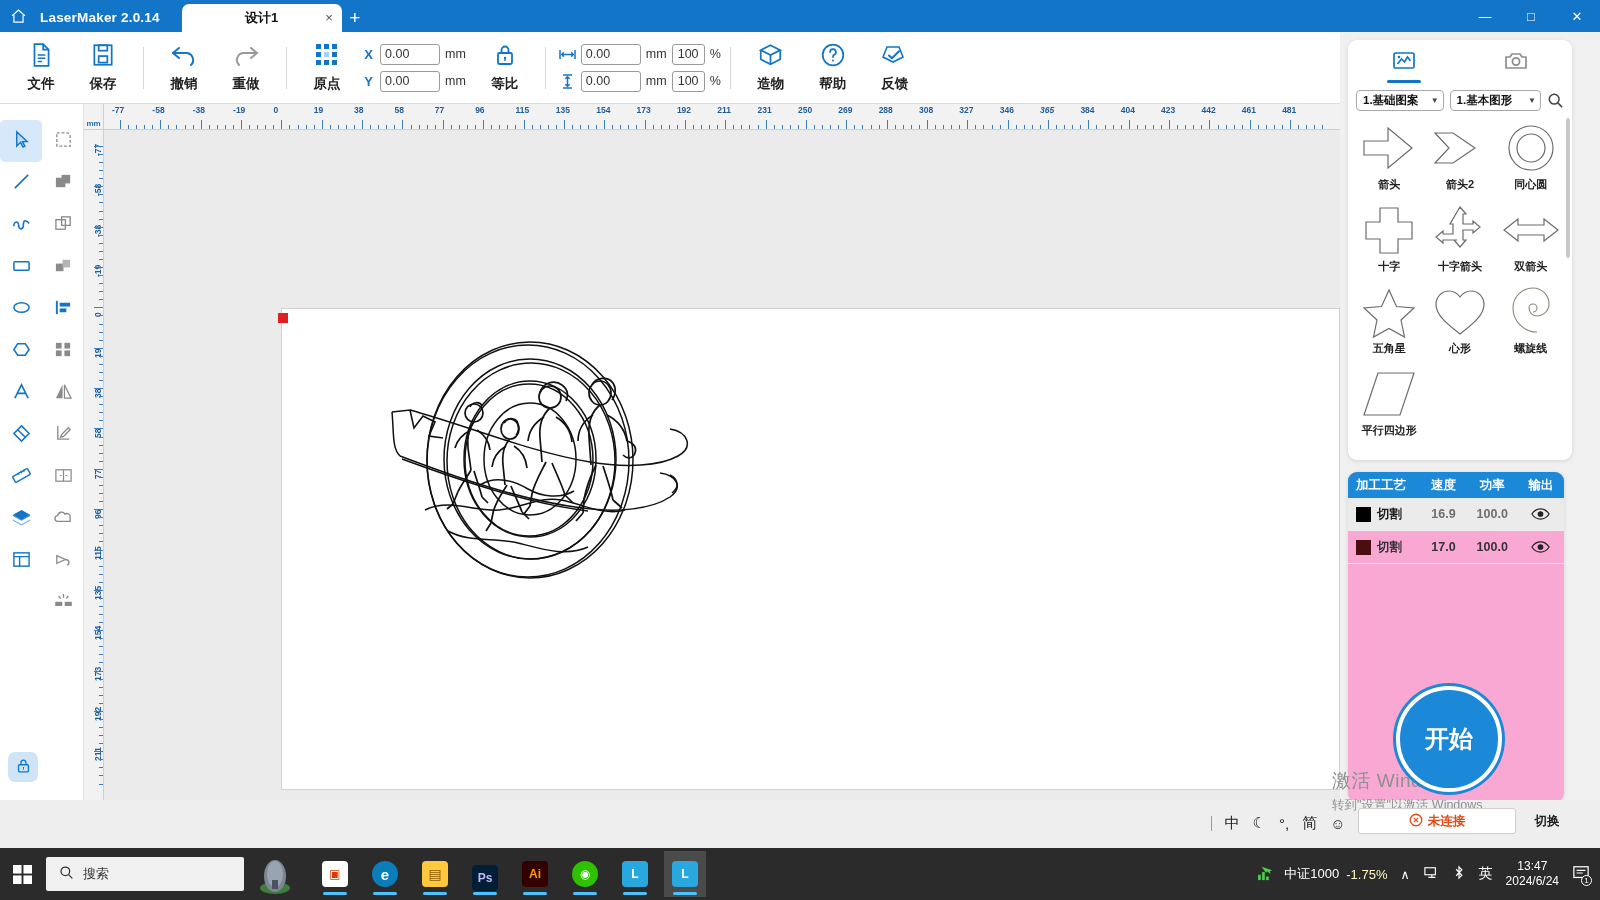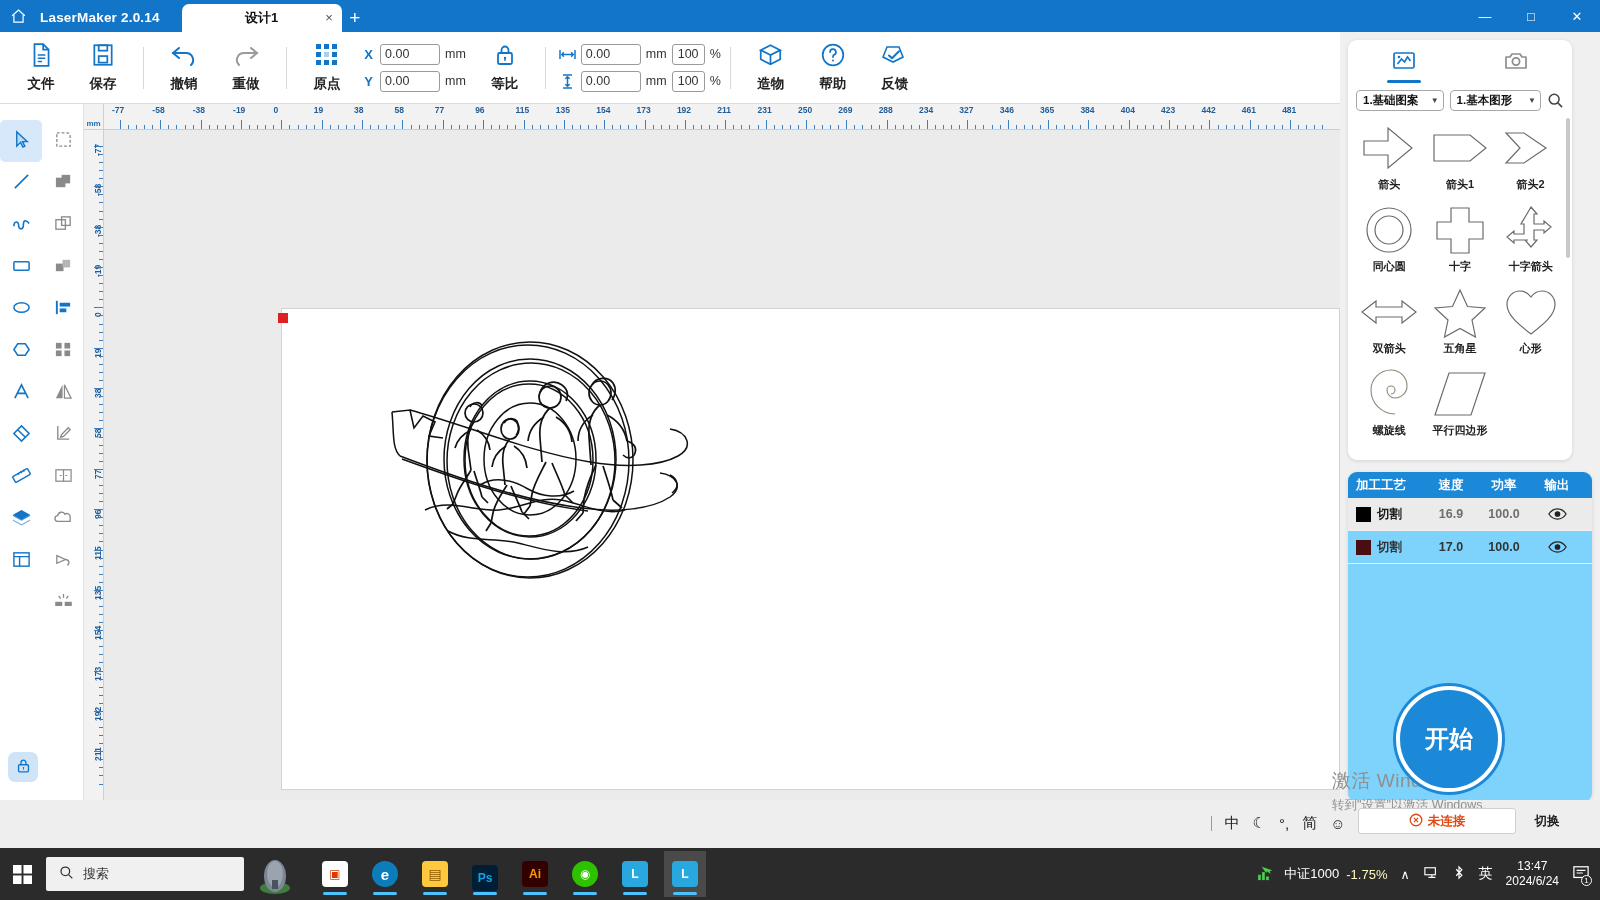--- a/index.html
+++ b/index.html
@@ -166,22 +166,22 @@
     display: flex; flex-direction: column; align-items: center; justify-content: flex-start;
     height: 78px; cursor: pointer; border-radius: 5px;
   }
   .shape-cell .nm { font-size: 11px; color: #222; font-weight: bold; margin-top: 1px; }
   .rp-scroll {
     position: absolute; right: 2px; top: 78px; width: 4px; height: 140px;
     background: #c9c9c9; border-radius: 2px;
   }
 
   .proc-card {
-    position: absolute; left: 8px; top: 440px; width: 244px; height: 330px;
-    background: #7dd3fc; border-radius: 9px; box-shadow: 0 1px 4px rgba(0,0,0,.12);
+    position: absolute; left: 8px; top: 440px; width: 216px; height: 330px;
+    background: #f9a8d4; border-radius: 9px; box-shadow: 0 1px 4px rgba(0,0,0,.12);
     overflow: hidden;
   }
   .proc-head {
     display: flex; background: #1b88d8; height: 26px; align-items: center;
     color: #fff; font-size: 12.5px; font-weight: bold;
   }
   .proc-head > div { text-align: center; }
   .proc-row {
     display: flex; height: 33px; align-items: center; font-size: 12.5px;
     color: #333; border-bottom: 1px solid #f0f0f0;
@@ -768,39 +768,39 @@
       <div class="tick" style="left: 750.37px; width: 1px; height: 5px; top: 21px;"></div>
       <div class="tick" style="left: 758.44px; width: 1px; height: 5px; top: 21px;"></div>
       <div class="tick" style="left: 766.51px; width: 1px; height: 5px; top: 21px;"></div>
       <div class="tick" style="left: 774.58px; width: 1px; height: 5px; top: 21px;"></div>
       <div class="rlabel" style="left: 774.65px; top: 1px;">288</div>
       <div class="tick" style="left: 782.65px; width: 1px; height: 10px; top: 16px;"></div>
       <div class="tick" style="left: 790.72px; width: 1px; height: 5px; top: 21px;"></div>
       <div class="tick" style="left: 798.79px; width: 1px; height: 5px; top: 21px;"></div>
       <div class="tick" style="left: 806.86px; width: 1px; height: 5px; top: 21px;"></div>
       <div class="tick" style="left: 814.93px; width: 1px; height: 5px; top: 21px;"></div>
-      <div class="rlabel" style="left: 815px; top: 1px;">234</div>
+      <div class="rlabel" style="left: 815px; top: 1px;">308</div>
       <div class="tick" style="left: 823px; width: 1px; height: 10px; top: 16px;"></div>
       <div class="tick" style="left: 831.07px; width: 1px; height: 5px; top: 21px;"></div>
       <div class="tick" style="left: 839.14px; width: 1px; height: 5px; top: 21px;"></div>
       <div class="tick" style="left: 847.21px; width: 1px; height: 5px; top: 21px;"></div>
       <div class="tick" style="left: 855.28px; width: 1px; height: 5px; top: 21px;"></div>
       <div class="rlabel" style="left: 855.35px; top: 1px;">327</div>
       <div class="tick" style="left: 863.35px; width: 1px; height: 10px; top: 16px;"></div>
       <div class="tick" style="left: 871.42px; width: 1px; height: 5px; top: 21px;"></div>
       <div class="tick" style="left: 879.49px; width: 1px; height: 5px; top: 21px;"></div>
       <div class="tick" style="left: 887.56px; width: 1px; height: 5px; top: 21px;"></div>
       <div class="tick" style="left: 895.63px; width: 1px; height: 5px; top: 21px;"></div>
       <div class="rlabel" style="left: 895.7px; top: 1px;">346</div>
       <div class="tick" style="left: 903.7px; width: 1px; height: 10px; top: 16px;"></div>
       <div class="tick" style="left: 911.77px; width: 1px; height: 5px; top: 21px;"></div>
       <div class="tick" style="left: 919.84px; width: 1px; height: 5px; top: 21px;"></div>
       <div class="tick" style="left: 927.91px; width: 1px; height: 5px; top: 21px;"></div>
       <div class="tick" style="left: 935.98px; width: 1px; height: 5px; top: 21px;"></div>
-      <div class="rlabel" style="left: 936.05px; top: 1px;">365</div>
+      <div class="rlabel" style="left: 936.05px; top: 1px; font-style: italic;">365</div>
       <div class="tick" style="left: 944.05px; width: 1px; height: 10px; top: 16px;"></div>
       <div class="tick" style="left: 952.12px; width: 1px; height: 5px; top: 21px;"></div>
       <div class="tick" style="left: 960.19px; width: 1px; height: 5px; top: 21px;"></div>
       <div class="tick" style="left: 968.26px; width: 1px; height: 5px; top: 21px;"></div>
       <div class="tick" style="left: 976.33px; width: 1px; height: 5px; top: 21px;"></div>
       <div class="rlabel" style="left: 976.4px; top: 1px;">384</div>
       <div class="tick" style="left: 984.4px; width: 1px; height: 10px; top: 16px;"></div>
       <div class="tick" style="left: 992.47px; width: 1px; height: 5px; top: 21px;"></div>
       <div class="tick" style="left: 1000.54px; width: 1px; height: 5px; top: 21px;"></div>
       <div class="tick" style="left: 1008.61px; width: 1px; height: 5px; top: 21px;"></div>
@@ -1080,26 +1080,20 @@
 
       <div class="rp-shapegrid">
 
         <div class="shape-cell">
           <svg width="62" height="55" viewBox="0 0 62 55" fill="none" stroke="#6b6b6b" stroke-width="1.2">
             <path d="M6 20h24V7l24 20-24 20V34H6z"></path>
           </svg>
           <span class="nm">箭头</span>
         </div>
 
-        <div class="shape-cell">
-          <svg width="62" height="55" viewBox="0 0 62 55" fill="none" stroke="#6b6b6b" stroke-width="1.2">
-            <path d="M5 14h36l16 13-16 13H5z"></path>
-          </svg>
-          <span class="nm">箭头1</span>
-        </div>
 
         <div class="shape-cell">
           <svg width="62" height="55" viewBox="0 0 62 55" fill="none" stroke="#6b6b6b" stroke-width="1.2">
             <path d="M6 12h18l22 15-22 15H6l14-15z"></path>
           </svg>
           <span class="nm">箭头2</span>
         </div>
 
         <div class="shape-cell">
           <svg width="62" height="55" viewBox="0 0 62 55" fill="none" stroke="#6b6b6b" stroke-width="1.2">
@@ -1270,21 +1264,21 @@
       </div>
       <div class="tk-app">
         <span class="tk-appicon" style="background:#0c7dbb;border-radius:50%;font-size:15px;">e</span>
         <span class="underbar"></span>
       </div>
       <div class="tk-app">
         <span class="tk-appicon" style="background:#ffc83d;color:#8a5a00;font-size:14px;">▤</span>
         <span class="underbar"></span>
       </div>
       <div class="tk-app">
-        <span class="tk-appicon" style="background:#001e36;color:#0ea5e9;margin-top:8px;">Ps</span>
+        <span class="tk-appicon" style="background:#001e36;color:#c4b5fd;margin-top:8px;">Ps</span>
         <span class="underbar"></span>
       </div>
       <div class="tk-app">
         <span class="tk-appicon" style="background:#330000;color:#ff9a00;">Ai</span>
         <span class="underbar"></span>
       </div>
       <div class="tk-app">
         <span class="tk-appicon" style="background:#2dc100;border-radius:50%;font-size:12px;">◉</span>
         <span class="underbar"></span>
       </div>

